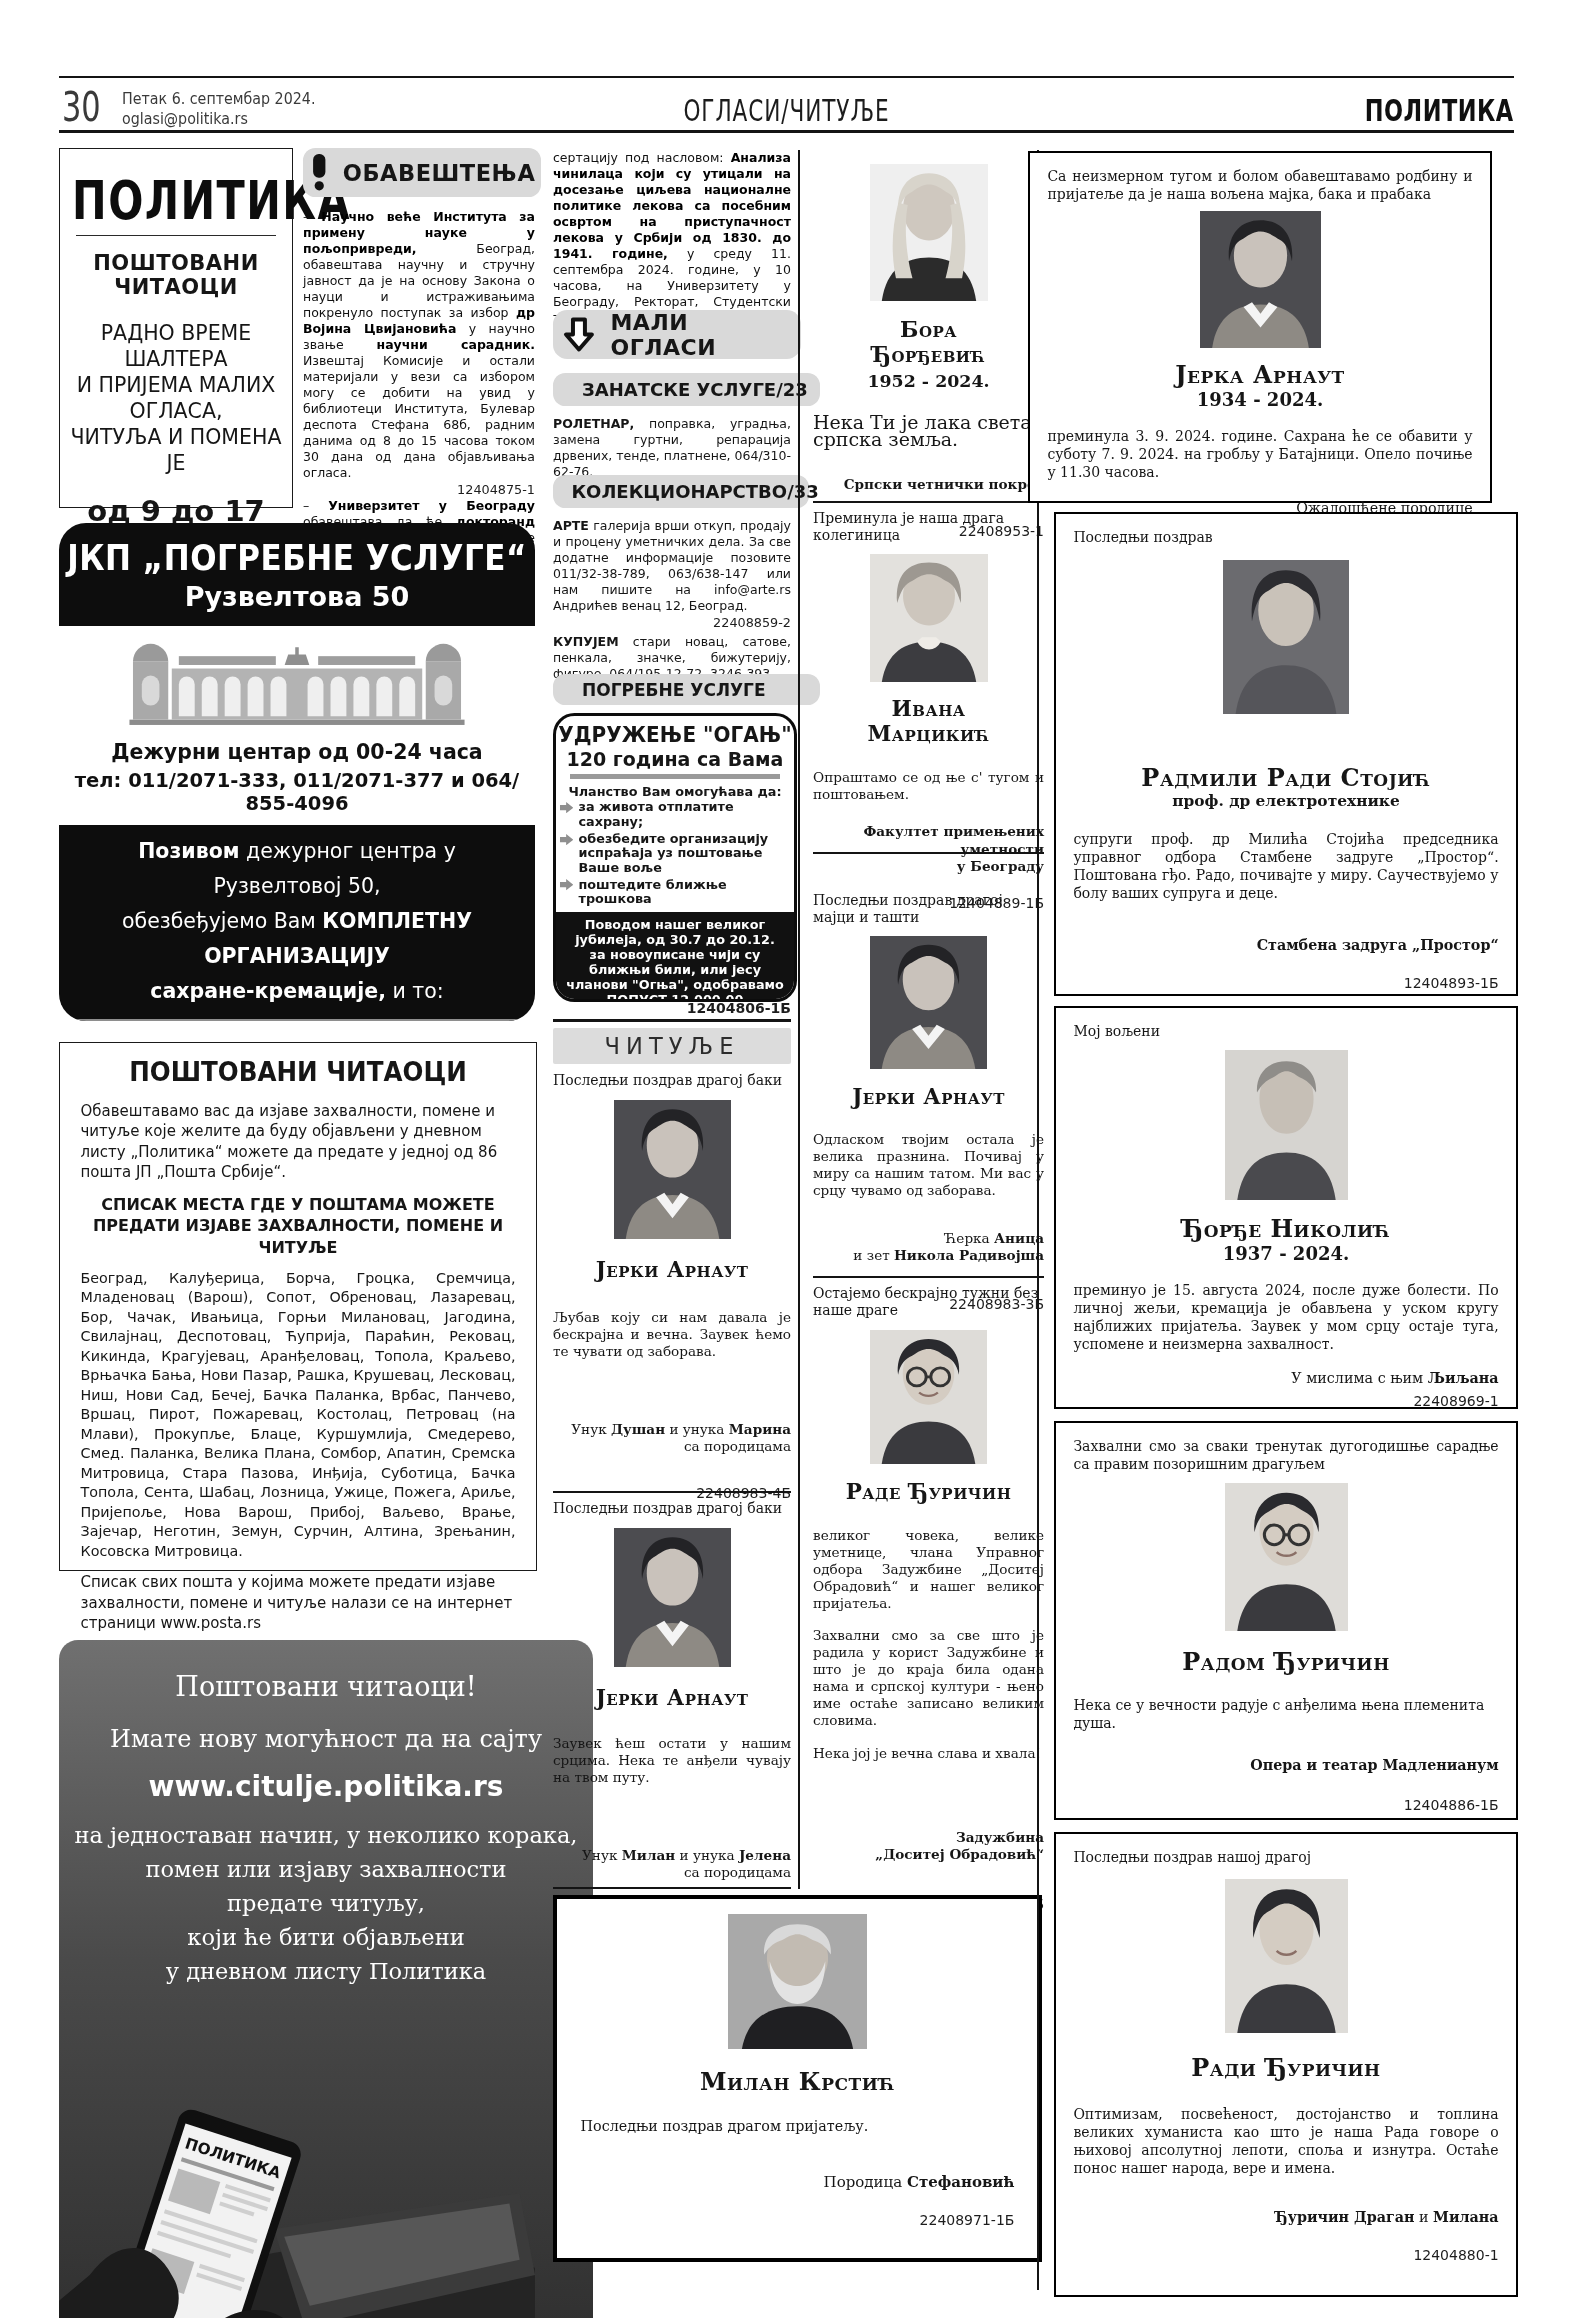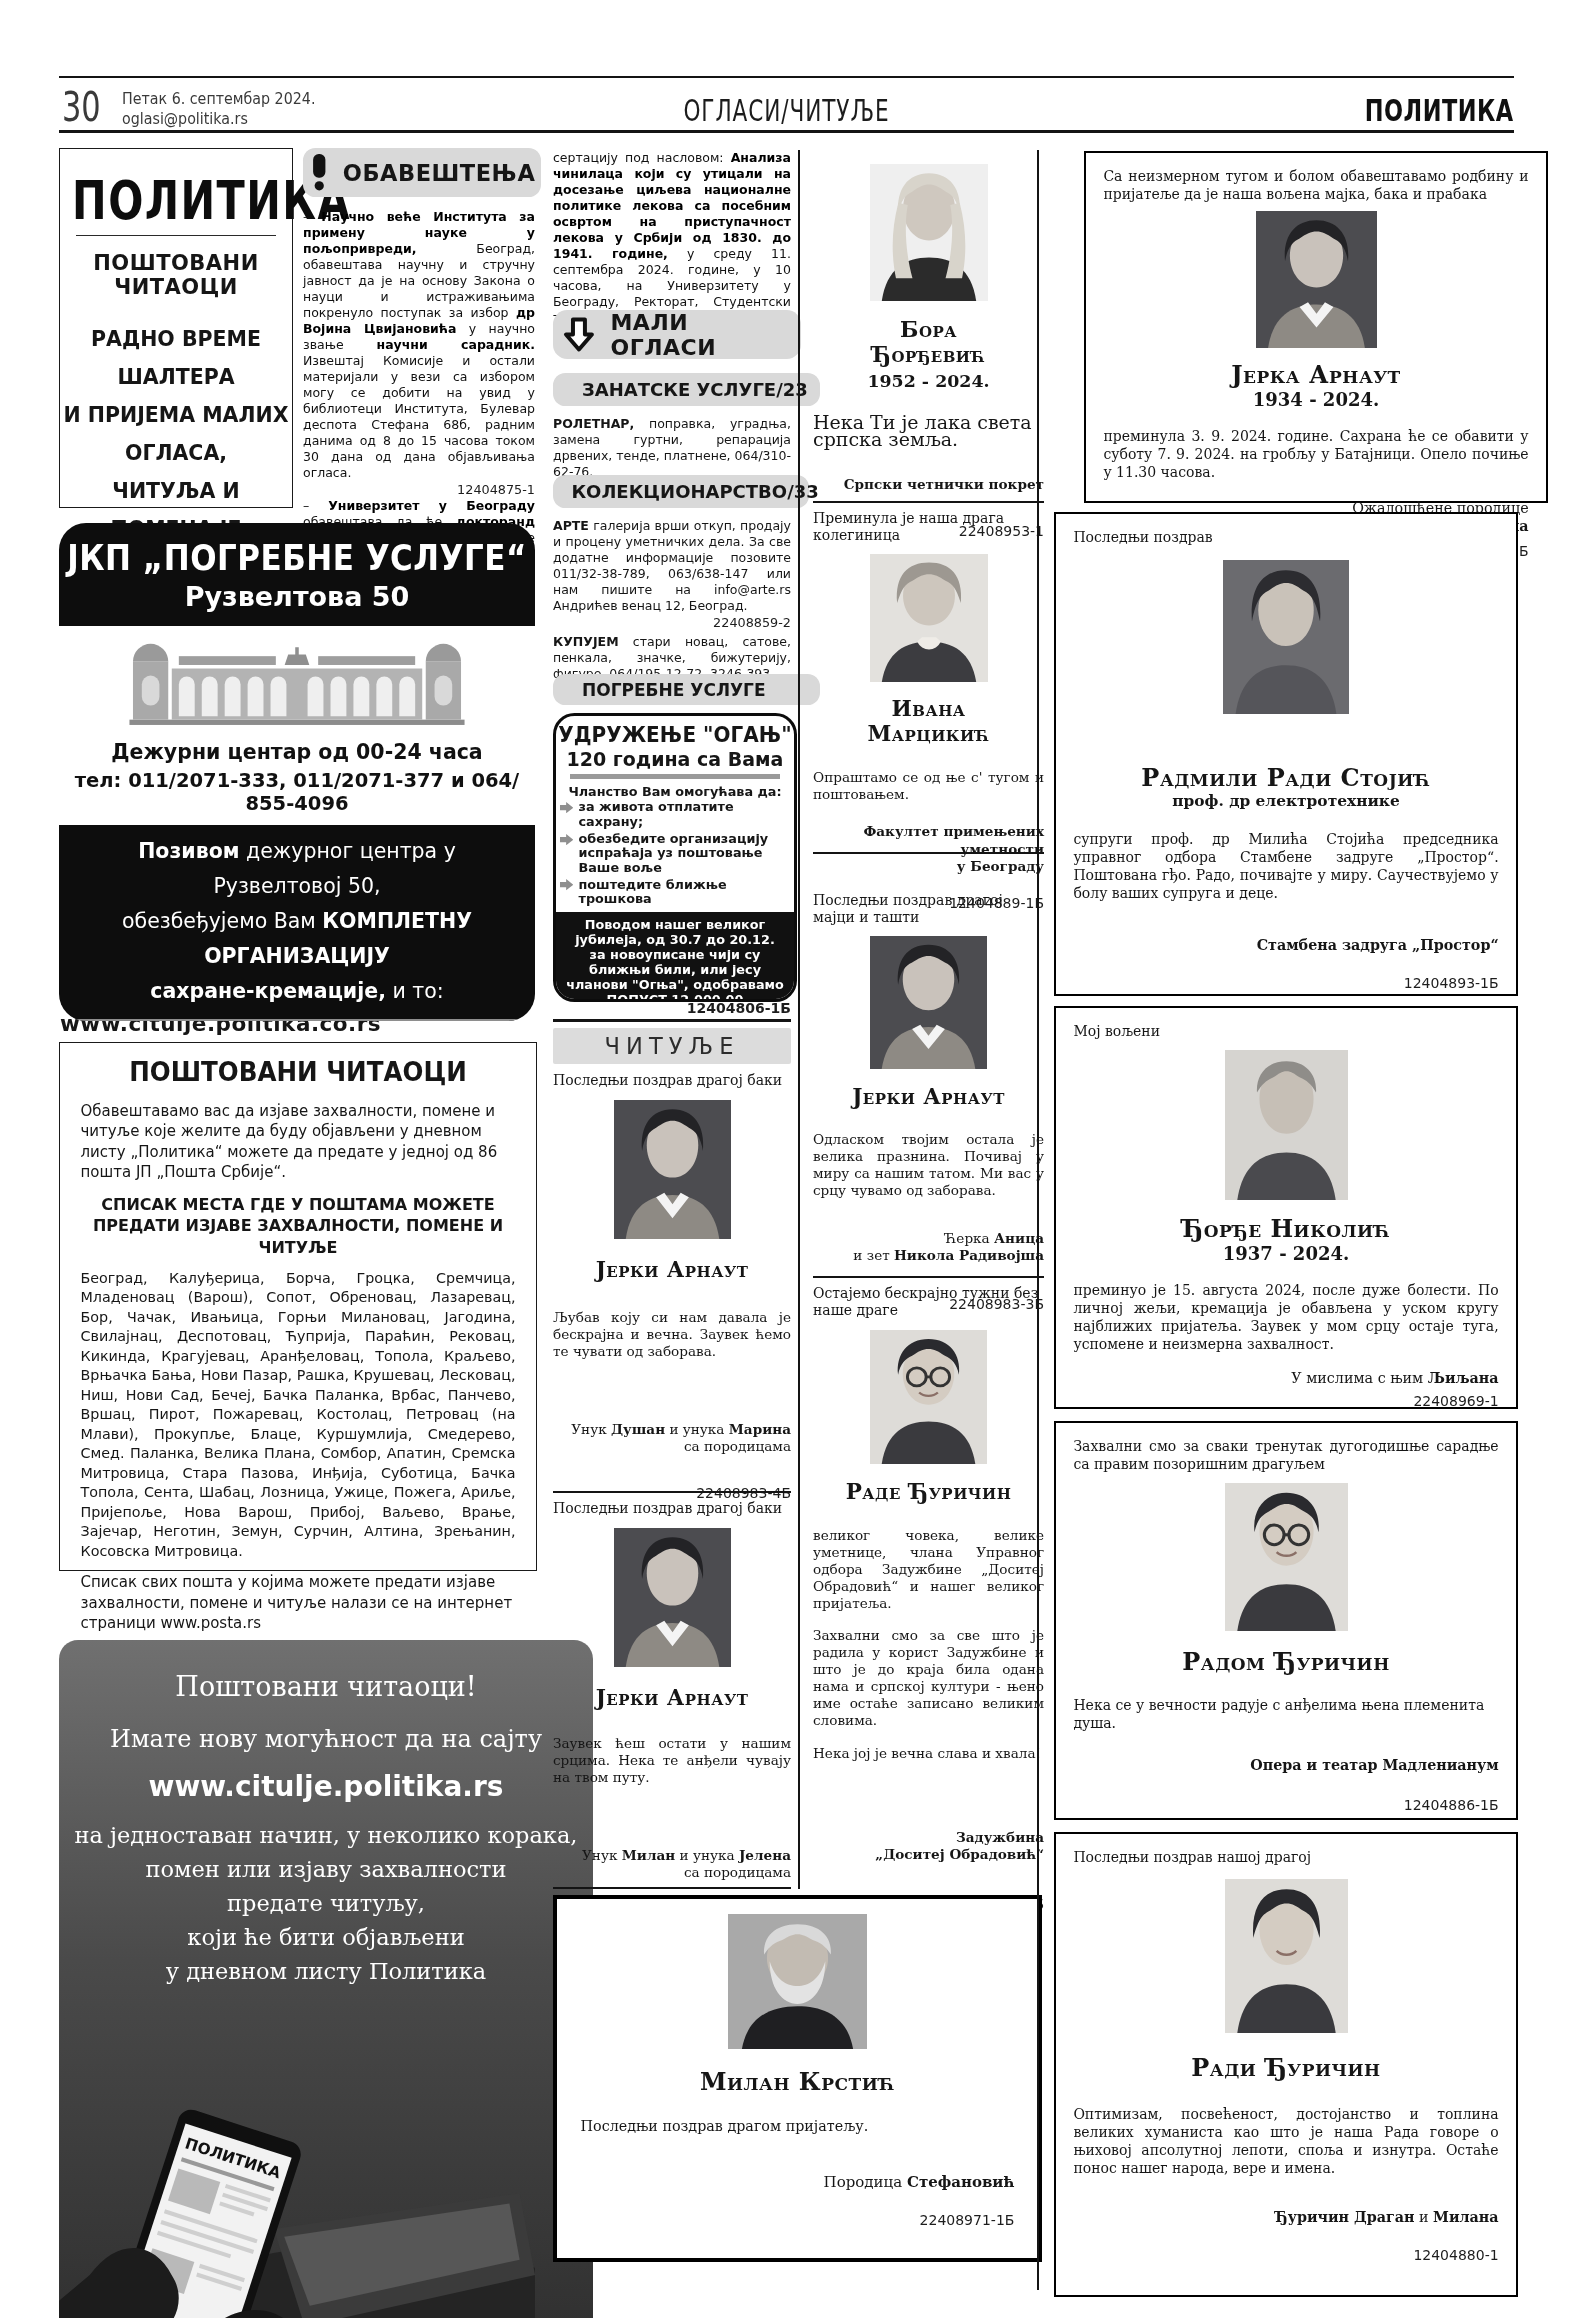--- a/index.html
+++ b/index.html
@@ -15,21 +15,21 @@
   
   .pageno{font-size:39px;color:#3a3a3a;transform:scale(.78,1.05);transform-origin:left top;}
   .hdr-small{font-size:15px;color:#3a3a3a;transform:scaleX(.95);transform-origin:left top;line-height:19.5px;}
   .section-title{font-size:24px;letter-spacing:1px;color:#1c1c1c;transform:scale(.9,1.22);transform-origin:center top;font-weight:500;}
   .brand{font-weight:bold;font-size:23.6px;letter-spacing:0.5px;transform:scale(.95,1.3);transform-origin:right top;color:#101010;}
   
   .pol-box{border:1.5px solid #1a1a1a;text-align:center;}
   .pol-logo{font-weight:bold;font-size:45px;letter-spacing:1.5px;transform:scale(.92,1.18);transform-origin:center top;color:#0d0d0d;}
   .pol-box hr{border:none;border-top:1px solid #2a2a2a;width:86%;margin:13.3px auto 15.4px;}
   .pol-t1{font-size:21px;font-weight:bold;letter-spacing:0.5px;}
-  .pol-p{font-size:20.5px;font-weight:bold;line-height:38px;}
+  .pol-p{font-size:20.5px;font-weight:normal;line-height:26px;}
   .pol-hours{font-size:29px;font-weight:bold;}
   .pol-url{font-size:21.5px;font-weight:bold;letter-spacing:0.5px;}
   
   .sec-h{background:#d9d9d9;border-radius:12.3px;display:flex;align-items:center;}
   .obv-h-txt{font-size:22.5px;font-weight:bold;letter-spacing:0.5px;}
   .notice{font-size:12.5px;line-height:16px;color:#111;}
   .notice .b{color:#000;}
   
   .cls-h-txt{font-size:18px;font-weight:bold;}
   .mali-txt{font-size:22px;font-weight:bold;letter-spacing:0.5px;}
@@ -481,21 +481,21 @@
     <div class="obit-text" style="margin:22.5px 23.6px 0;font-size:14.3px;">Последњи поздрав драгом пријатељу.</div>
     <div class="obit-sig" style="margin:39px 23.6px 0;font-size:15px;">
       <span>Породица </span><span class="b">Стефановић</span>
     </div>
     <div class="id-num" style="margin:20.5px 23.6px 0;">22408971-1Б</div>
   </div>
 
   <div class="abs rule-v" style="left:798px;top:150px;width:1.5px;height:1739px;"></div>
   <div class="abs rule-v" style="left:1037px;top:150px;width:1.5px;height:2140px;"></div>
 
-  <div class="abs rbox ser" style="left:1084px;top:151px;width:460px;height:348px;">
+  <div class="abs rbox ser" style="left:1028px;top:151px;width:460px;height:348px;">
     <div class="rbox-in">
       <div class="r-lead jst">Са неизмерном тугом и болом обавештавамо родбину и пријатеље да је наша вољена мајка, бака и прабака</div>
       <div class="photo p-jerka" style="width:121px;height:137px;margin-top:8.2px;">
         <svg viewBox="0 0 100 120" preserveAspectRatio="none">
           <rect width="100" height="120" fill="var(--bg)"></rect>
           <path d="M10 120 C14 92 30 82 50 82 C70 82 86 92 90 120 Z" fill="var(--shirt)"></path>
           <path d="M36 84 L50 102 L64 84 L57 80 L50 90 L43 80 Z" fill="#f4f4f4"></path>
           <path d="M50 14 C64 14 72 25 72 39 C72 54 63 67 50 67 C37 67 28 54 28 39 C28 25 36 14 50 14 Z" fill="var(--skin)"></path>
           <path d="M50 8 C68 8 78 22 76 44 C74 32 70 27 64 24 C58 20 55 18 50 18 C45 18 42 20 36 24 C30 27 26 32 24 44 C22 22 32 8 50 8 Z" fill="var(--hair)"></path>
         </svg>

